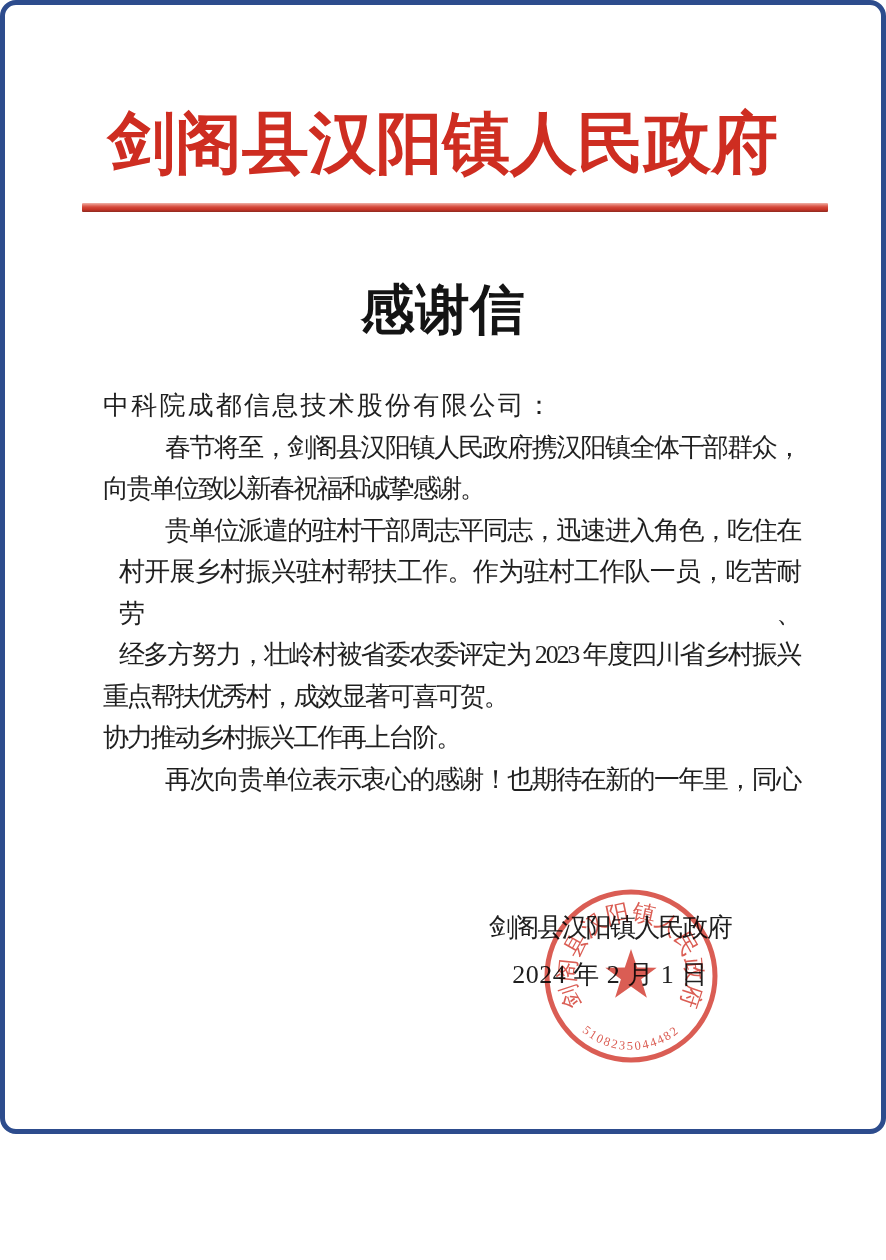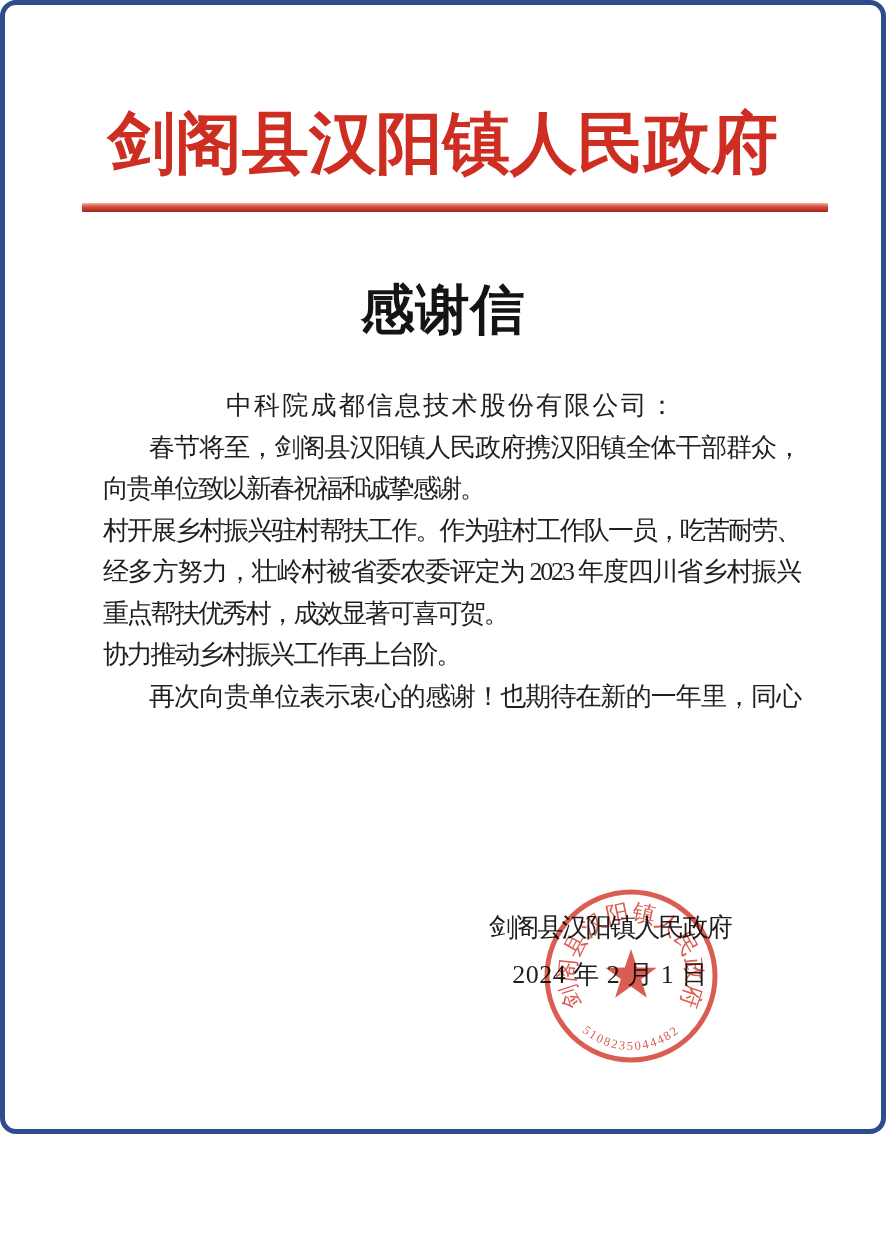--- a/index.html
+++ b/index.html
@@ -36,30 +36,30 @@
     letter-spacing:1px;
   }
   .body-block{
     position:absolute;top:380px;left:98px;width:697px;
     font-size:26px;line-height:41.5px;
     color:var(--ink,#1f1f1f);
   }
   .recipient{
     letter-spacing:2.2px;
     white-space:nowrap;
-    text-align:center;
   }
   .bline{
     letter-spacing:-2.2px;
     white-space:nowrap;
   }
   .bline.just{
     white-space:normal;
     text-align:justify;
     text-align-last:justify;
+    margin-left:16px;
   }
   .bline.indent{ text-indent:46px; }
   .signature{
     position:absolute;top:899px;left:447px;width:316px;
     text-align:center;
     font-size:26px;line-height:47px;
     color:var(--ink,#1f1f1f);
   }
   .sig-org{ letter-spacing:-1.8px; white-space:nowrap; }
   .sig-date{ letter-spacing:0.5px; white-space:nowrap; }
@@ -79,20 +79,21 @@
 
   <div class="rule"></div>
 
   <div class="letter-title">感谢信</div>
 
   <div class="body-block">
     <div class="recipient">中科院成都信息技术股份有限公司：</div>
     <div id="body-lines">
         <div class="bline indent just">春节将至，剑阁县汉阳镇人民政府携汉阳镇全体干部群众，</div>
         <div class="bline">向贵单位致以新春祝福和诚挚感谢。</div>
+        <div class="bline indent just">贵单位派遣的驻村干部周志平同志，迅速进入角色，吃住在</div>
         <div class="bline just">村开展乡村振兴驻村帮扶工作。作为驻村工作队一员，吃苦耐劳、</div>
         <div class="bline just">经多方努力，壮岭村被省委农委评定为 2023 年度四川省乡村振兴</div>
         <div class="bline">重点帮扶优秀村，成效显著可喜可贺。</div>
         <div class="bline">协力推动乡村振兴工作再上台阶。</div>
         <div class="bline indent just">再次向贵单位表示衷心的感谢！也期待在新的一年里，同心</div>
       </div>
   </div>
 
   <div class="signature">
     <div class="sig-org">剑阁县汉阳镇人民政府</div>

